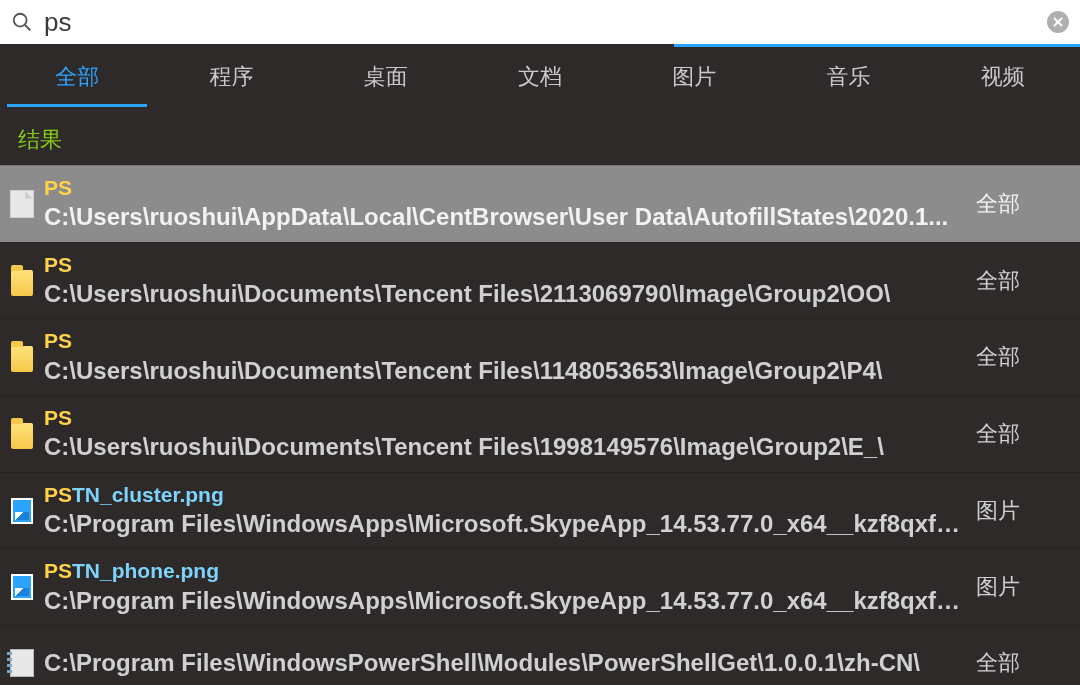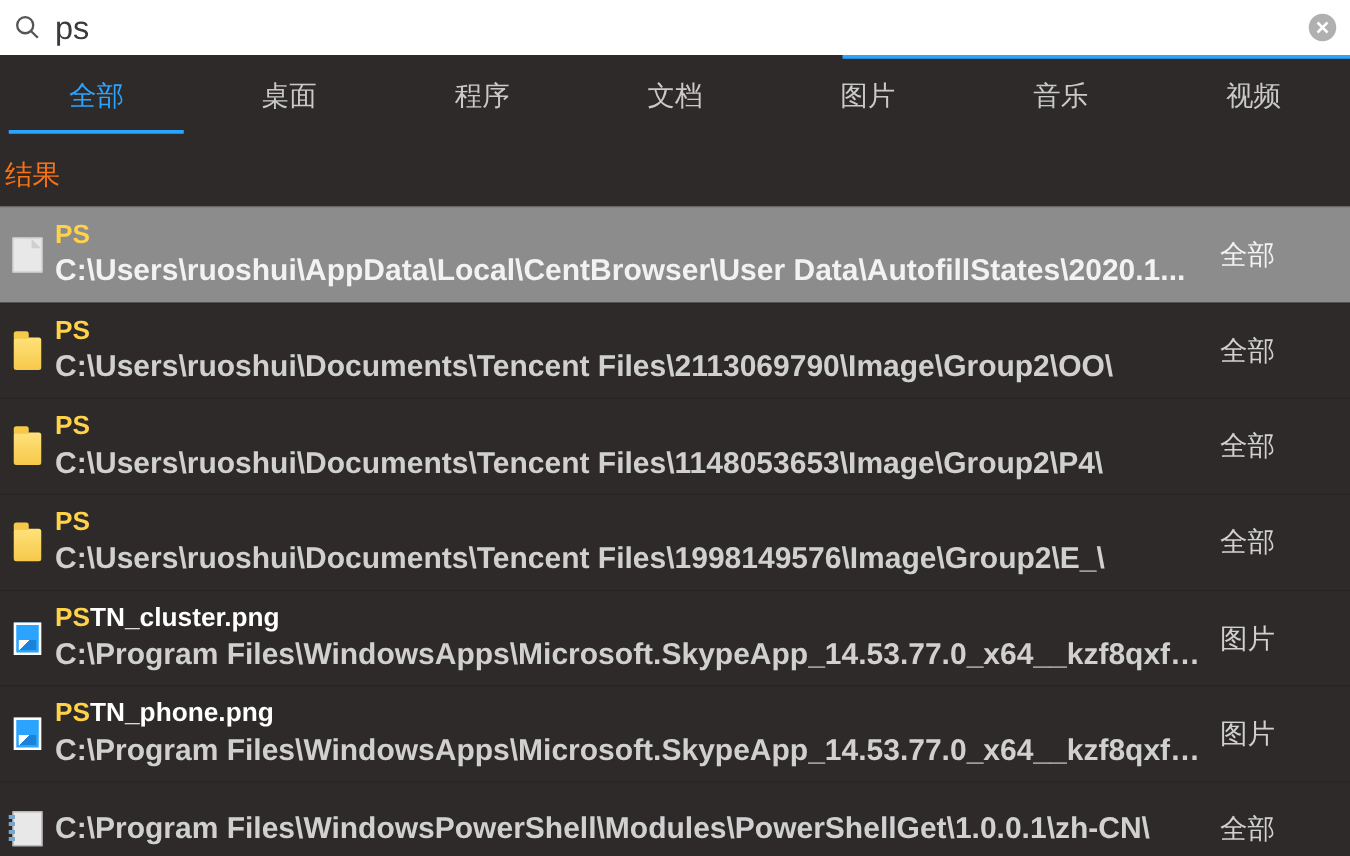--- a/index.html
+++ b/index.html
@@ -15,31 +15,31 @@
   .searchbar .clear .circ svg{width:12px;height:12px;stroke:#fff;stroke-width:2;}
   .blue-strip{height:3px;background:#2e2a2a;position:relative;}
   .blue-strip .seg{position:absolute;top:0;height:3px;background:#2aa4ff;}
 
   
   .tabs{height:60px;display:flex;align-items:center;background:#2e2a2a;}
   .tab{flex:1;display:flex;align-items:center;justify-content:center;height:60px;color:#c9c9c9;font-size:22px;cursor:pointer;position:relative;}
   .tab.sel{color:#2aa4ff;}
   .tab.sel::after{content:"";position:absolute;bottom:0;left:50%;transform:translateX(-50%);width:140px;height:3px;background:#2aa4ff;}
 
-  .section-label{padding:18px 8px 10px 4px;font-size:22px;color:#f97316;}
+  .section-label{padding:18px 8px 10px 18px;font-size:22px;color:#84cc16;}
 
   .results{}
   .row{display:flex;align-items:center;min-height:74px;border-top:1px solid rgba(0,0,0,0.15);cursor:pointer;}
   .row.sel{background:#8c8c8c;}
   .row .ico{width:36px;display:flex;align-items:center;justify-content:center;align-self:stretch;padding-left:4px;}
   .row .ico svg, .row .ico .foldr, .row .ico .filebox, .row .ico .imgbox, .row .ico .notebox{width:22px;height:26px;}
   .row .txt{flex:1;padding:8px 4px 8px 4px;overflow:hidden;}
   .row .title{font-size:21px;font-weight:600;line-height:1.3;color:#d0d0d0;white-space:nowrap;overflow:hidden;text-overflow:ellipsis;}
   .row .title .hl{color:#ffd24a;}
-  .row .title .rest{color:#ffffff;}
+  .row .title .rest{color:#7dd3fc;}
   .row .path{font-size:24px;font-weight:600;line-height:1.35;color:#d0d0d0;white-space:nowrap;overflow:hidden;text-overflow:ellipsis;}
   .row.sel .path{color:#f2f2f2;}
   .row .cat{width:96px;text-align:left;font-size:22px;color:#d0d0d0;padding-right:8px;}
   .row.sel .cat{color:#f2f2f2;}
 
   
   .filebox{background:#e8e8e8;border:1px solid #cfcfcf;position:relative;}
   .filebox::after{content:"";position:absolute;top:0;right:0;width:8px;height:8px;background:#cfcfcf;clip-path:polygon(0 0,100% 100%,0 100%);}
 
   .foldr{width:24px;height:20px;background:linear-gradient(#ffe27a,#f6c84a);border-radius:2px;position:relative;top:2px;}
@@ -73,24 +73,24 @@
 </div>
 <div class="blue-strip">
   <div class="seg" id="blue-seg" style="left: 674px; width: 406px;"></div>
 </div>
 
 <div class="tabs" id="tabs">
     <div class="tab sel">
       <span>全部</span>
     </div>
     <div class="tab">
-      <span>桌面</span>
+      <span>程序</span>
     </div>
     <div class="tab">
-      <span>程序</span>
+      <span>桌面</span>
     </div>
     <div class="tab">
       <span>文档</span>
     </div>
     <div class="tab">
       <span>图片</span>
     </div>
     <div class="tab">
       <span>音乐</span>
     </div>

